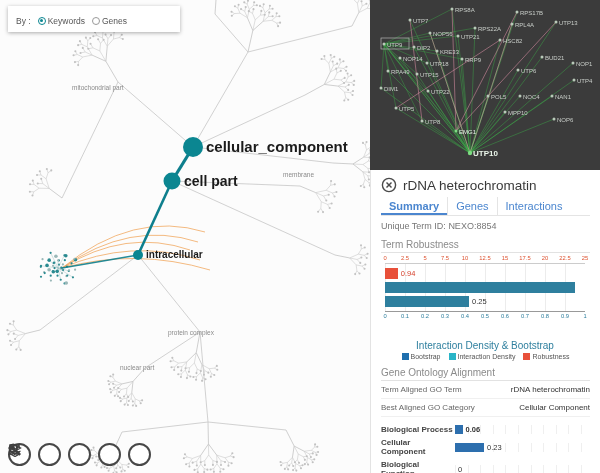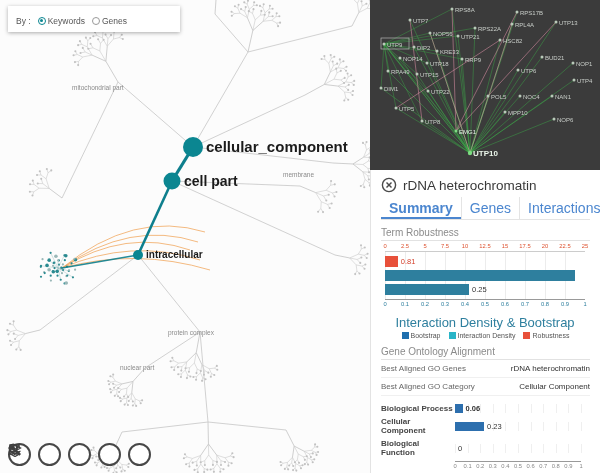--- a/index.html
+++ b/index.html
@@ -29,21 +29,21 @@
       cursor:pointer;box-sizing:border-box;}
   .ctl svg{display:block;}
   
   .net-panel{position:absolute;left:370px;top:0;width:252px;height:170px;background:#3b3b3b;}
   
   .detail{position:absolute;left:370px;top:170px;width:230px;height:303px;background:#fff;
       border-left:1px solid #e3e3e3;box-sizing:border-box;padding:5px 10px 0;overflow:hidden;}
   .d-head{display:flex;align-items:center;gap:6px;padding:2px 0 1px;}
   .d-title{font-size:13.5px;color:#3a3a3a;font-weight:500;}
   .tabs{display:flex;border-bottom:1px solid #e4e4e4;margin-top:3px;}
-  .tab{font-size:14px;color:#4b86cf;padding:3px 8px;border-right:1px solid #e4e4e4;cursor:pointer;}
+  .tab{font-size:11px;color:#4b86cf;padding:3px 8px;border-right:1px solid #e4e4e4;cursor:pointer;}
   .tab:last-child{border-right:0;}
   .tab.active{font-weight:700;box-shadow:inset 0 -2px 0 #4b86cf;}
   .term-id{font-size:9px;color:#777;padding:5px 0 1px;}
   .sec-h{font-size:10px;color:#8b8b8b;border-bottom:1px solid #e2e2e2;padding:4px 0 2px;margin-top:3px;}
   .kv{display:flex;justify-content:space-between;font-size:8px;color:#666;
       padding:4px 0;border-bottom:1px solid #f0f0f0;}
   .kv .v{color:#333;}
   
   .axis-tick{position:absolute;transform:translateX(-50%);font-size:5.8px;}
   .bar-row{position:relative;height:11px;margin:3px 0;}
@@ -1117,40 +1117,44 @@
       </span>
       <span class="d-title">rDNA heterochromatin</span>
     </div>
 
     <div class="tabs">
       <span class="tab active">Summary</span>
       <span class="tab">Genes</span>
       <span class="tab">Interactions</span>
     </div>
 
+    <div class="term-id">
+      <span>Unique Term ID:</span>
+      <span>NEXO:8854</span>
+    </div>
 
     <div class="sec-h">Term Robustness</div>
     <div id="rob-chart" style="padding:2px 0 0 4px;">
         <div style="position: relative; height: 8px; width: 200px; border-bottom: 1px solid rgb(204, 204, 204);">
           <div class="axis-tick" style="left: 0px; color: rgb(221, 82, 48);">0</div>
           <div class="axis-tick" style="left: 20px; color: rgb(221, 82, 48);">2.5</div>
           <div class="axis-tick" style="left: 40px; color: rgb(221, 82, 48);">5</div>
           <div class="axis-tick" style="left: 60px; color: rgb(221, 82, 48);">7.5</div>
           <div class="axis-tick" style="left: 80px; color: rgb(221, 82, 48);">10</div>
           <div class="axis-tick" style="left: 100px; color: rgb(221, 82, 48);">12.5</div>
           <div class="axis-tick" style="left: 120px; color: rgb(221, 82, 48);">15</div>
           <div class="axis-tick" style="left: 140px; color: rgb(221, 82, 48);">17.5</div>
           <div class="axis-tick" style="left: 160px; color: rgb(221, 82, 48);">20</div>
           <div class="axis-tick" style="left: 180px; color: rgb(221, 82, 48);">22.5</div>
           <div class="axis-tick" style="left: 200px; color: rgb(221, 82, 48);">25</div>
         </div>
         <div style="width: 200px; background: repeating-linear-gradient(to right, rgb(236, 236, 236) 0px, rgb(236, 236, 236) 1px, transparent 1px, transparent 20px); padding: 1px 0px;">
           <div class="bar-row">
             <div class="bar" style="width: 12.72px; background: rgb(232, 80, 58);"></div>
-            <span class="bar-label" style="left: 12.72px; color: rgb(212, 63, 42);">0.81</span>
+            <span class="bar-label" style="left: 12.72px; color: rgb(212, 63, 42);">0.94</span>
           </div>
           <div class="bar-row">
             <div class="bar" style="width: 190px; background: rgb(46, 127, 158);"></div>
           </div>
           <div class="bar-row">
             <div class="bar" style="width: 84px; background: rgb(46, 127, 158);"></div>
             <span class="bar-label" style="left: 84px; color: rgb(51, 51, 51);">0.25</span>
           </div>
         </div>
         <div style="position: relative; height: 10px; width: 200px; border-top: 1px solid rgb(153, 153, 153);">
@@ -1159,31 +1163,31 @@
           <div class="axis-tick" style="left: 40px; top: 1px; color: rgb(46, 127, 158);">0.2</div>
           <div class="axis-tick" style="left: 60px; top: 1px; color: rgb(46, 127, 158);">0.3</div>
           <div class="axis-tick" style="left: 80px; top: 1px; color: rgb(46, 127, 158);">0.4</div>
           <div class="axis-tick" style="left: 100px; top: 1px; color: rgb(46, 127, 158);">0.5</div>
           <div class="axis-tick" style="left: 120px; top: 1px; color: rgb(46, 127, 158);">0.6</div>
           <div class="axis-tick" style="left: 140px; top: 1px; color: rgb(46, 127, 158);">0.7</div>
           <div class="axis-tick" style="left: 160px; top: 1px; color: rgb(46, 127, 158);">0.8</div>
           <div class="axis-tick" style="left: 180px; top: 1px; color: rgb(46, 127, 158);">0.9</div>
           <div class="axis-tick" style="left: 200px; top: 1px; color: rgb(46, 127, 158);">1</div>
         </div>
-        <div style="width: 200px; text-align: center; font-size: 13px; color: rgb(46, 127, 158); margin-top: 5px;">Interaction Density &amp; Bootstrap</div>
+        <div style="width: 200px; text-align: center; font-size: 10px; color: rgb(46, 127, 158); margin-top: 18px;">Interaction Density &amp; Bootstrap</div>
       </div>
     <div class="legend" id="rob-legend">
         <span><span class="sw" style="background: rgb(31, 111, 174);"></span>Bootstrap</span>
         <span><span class="sw" style="background: rgb(42, 181, 200);"></span>Interaction Density</span>
         <span><span class="sw" style="background: rgb(232, 80, 58);"></span>Robustness</span>
       </div>
 
     <div class="sec-h">Gene Ontology Alignment</div>
     <div class="kv">
-      <span>Best Aligned GO Genes</span>
+      <span>Term Aligned GO Term</span>
       <span class="v">rDNA heterochromatin</span>
     </div>
     <div class="kv">
       <span>Best Aligned GO Category</span>
       <span class="v">Cellular Component</span>
     </div>
     <div id="go-chart" style="padding-top:4px;">
         <div class="go-row">
           <div class="go-cat">Biological Process</div>
           <div class="go-plot" style="background: repeating-linear-gradient(to right, rgb(239, 239, 239) 0px, rgb(239, 239, 239) 1px, transparent 1px, transparent 12.6px); font-weight: bold;">

